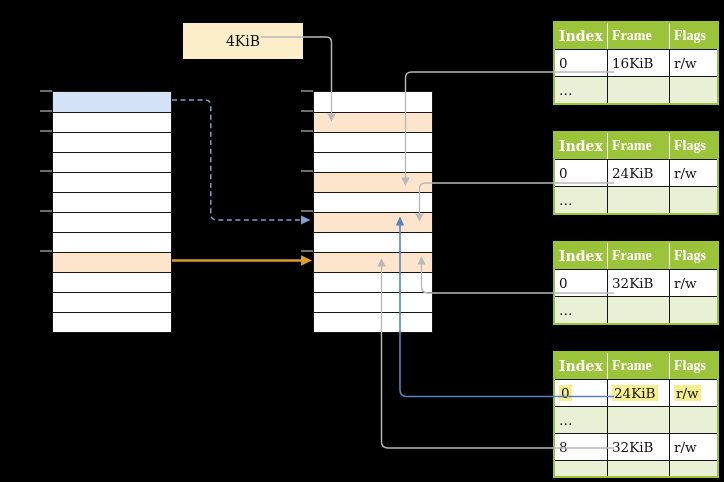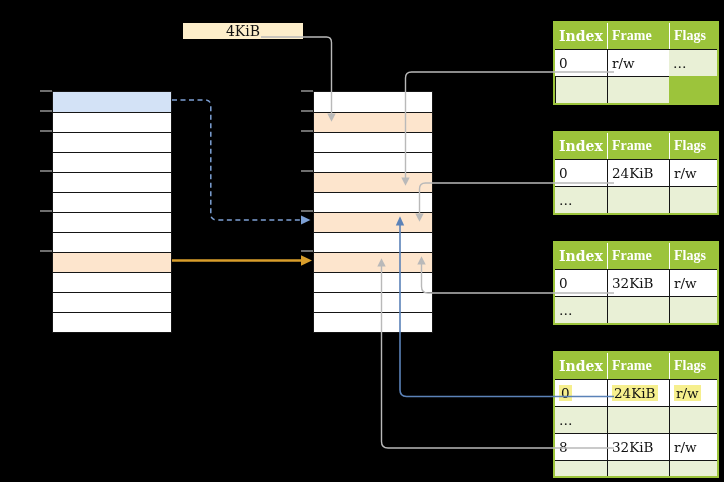--- a/index.html
+++ b/index.html
@@ -15,21 +15,21 @@
     --arrow-blue-dashed:#7da0d4;
     --arrow-orange:#d99e2b;
     --line-black:#151515;
     --tick-gray:#8a8a8a;
   }
   html,body{margin:0;padding:0;}
   body{background:var(--bg);font-family:"DejaVu Serif",serif;}
   .canvas{position:relative;width:724px;height:482px;background:var(--bg);overflow:hidden;}
 
   
-  .psbox{position:absolute;left:183px;top:23px;width:120px;height:16px;
+  .psbox{position:absolute;left:183px;top:23px;width:120px;height:36px;
     background:var(--box-cream);display:flex;align-items:center;justify-content:center;
     font-size:14px;color:#111;}
 
   
   .mem{position:absolute;top:91px;width:120px;box-sizing:border-box;
     border:1.5px solid var(--line-black);background:#fff;}
   .mem-left{left:52px;}
   .mem-mid{left:313px;}
   .mrow{height:20px;box-sizing:border-box;border-top:1.4px solid var(--line-black);background:#fff;}
   .mrow:first-child{border-top:none;}
@@ -96,20 +96,23 @@
     </div>
 
   <div class="ftable ft1">
       <div class="fcell fhead">Index</div>
       <div class="fcell fhead sep-w">Frame</div>
       <div class="fcell fhead sep-w">Flags</div>
       <div class="fcell fbody bg-plain">
         <span>0</span>
       </div>
       <div class="fcell fbody bg-plain sep-b">
+        <span>16KiB</span>
+      </div>
+      <div class="fcell fbody bg-plain sep-b">
         <span>r/w</span>
       </div>
       <div class="fcell fbody bg-dots">
         <span>…</span>
       </div>
       <div class="fcell fbody bg-dots sep-b"></div>
       <div class="fcell fbody bg-dots sep-b"></div>
     </div>
   <div class="ftable ft2">
       <div class="fcell fhead">Index</div>

